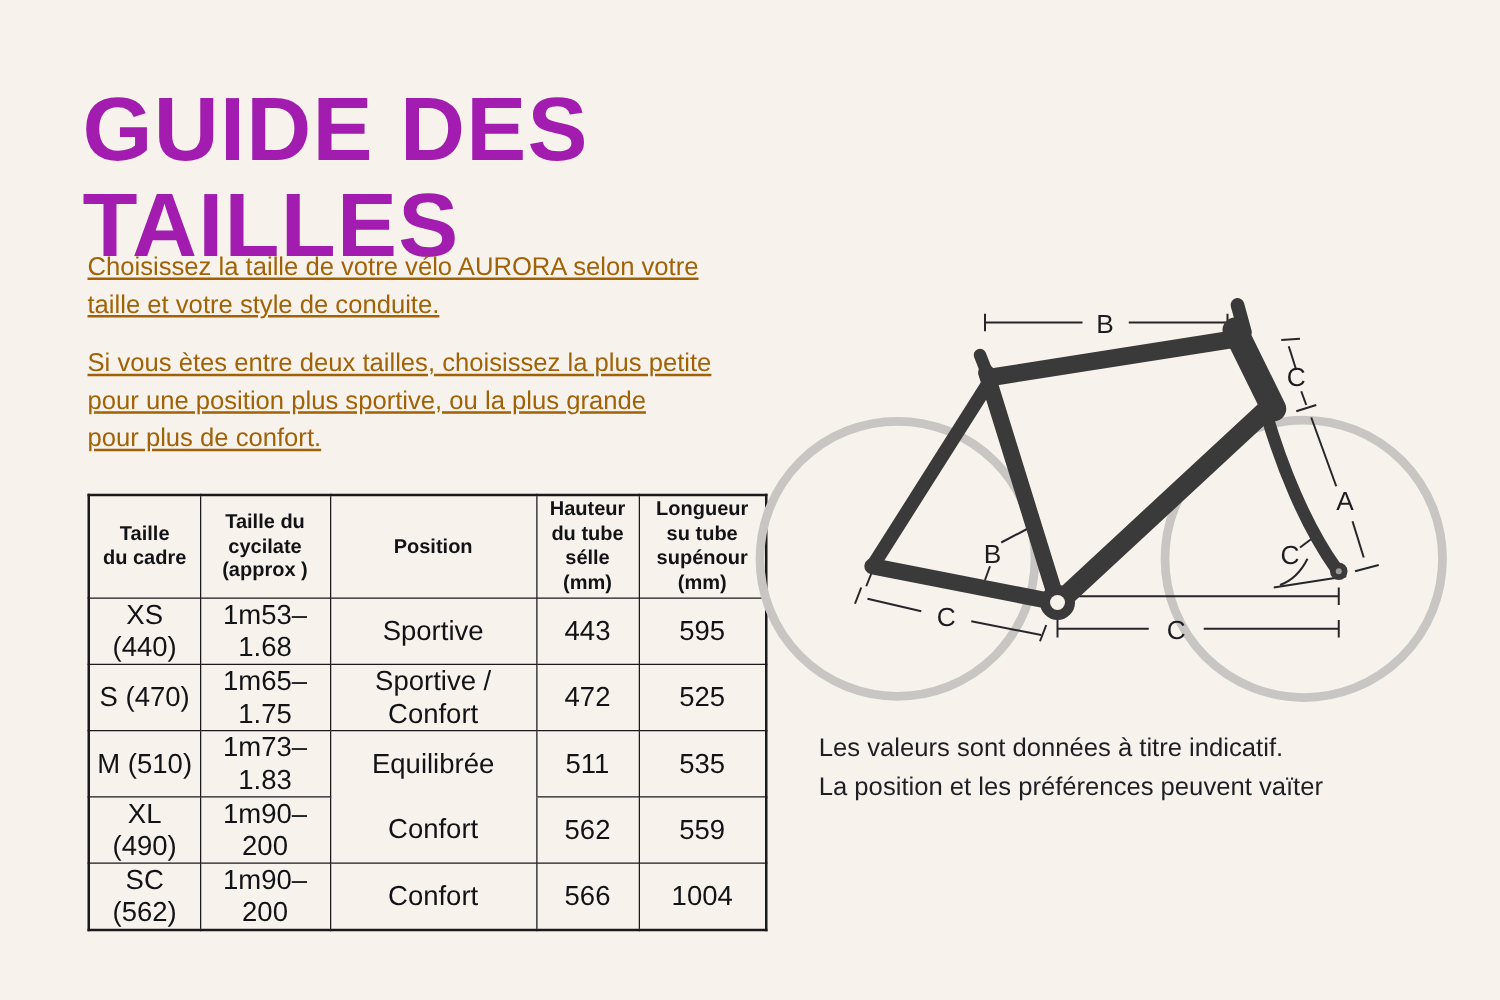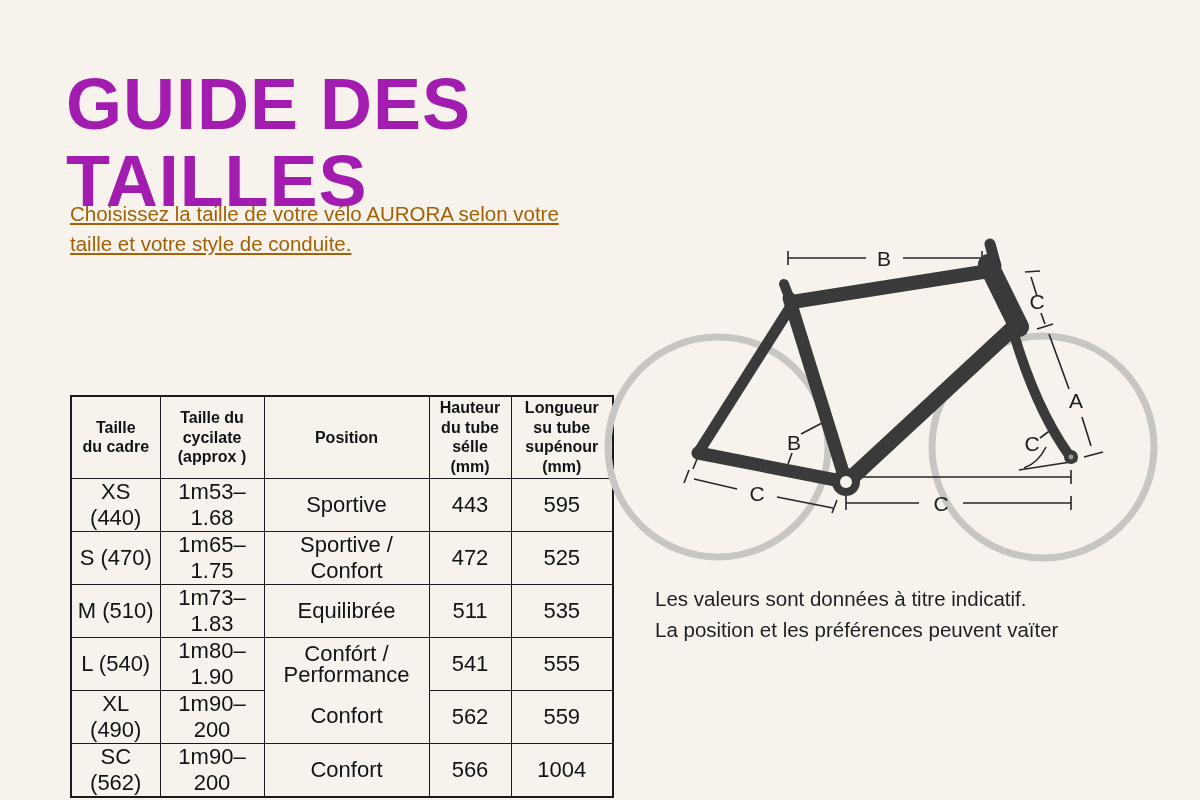--- a/index.html
+++ b/index.html
@@ -45,20 +45,25 @@
 </head>
 <body>
 
 <h1 class="title">GUIDE DES
 TAILLES</h1>
 
 <div class="intro">
   <p class="para">
     <span class="line">Choisissez la taille de votre vélo AURORA selon votre</span><br>
     <span class="line">taille et votre style de conduite.</span>
+  </p>
+  <p class="para">
+    <span class="line">Si vous ètes entre deux tailles, choisissez la plus petite</span><br>
+    <span class="line">pour une position plus sportive, ou la plus grande</span><br>
+    <span class="line">pour plus de confort.</span>
   </p>
 </div>
 
 <table class="sizes">
   <colgroup>
     <col style="width:89px">
       <col style="width:104px">
       <col style="width:165px">
       <col style="width:82px">
       <col style="width:102px">
@@ -93,27 +98,20 @@
     <td>472</td>
     <td>525</td>
   </tr>
   <tr class="row">
     <td>M (510)</td>
     <td>1m73–1.83</td>
     <td>Equilibrée</td>
     <td>511</td>
     <td>535</td>
   </tr>
-  <tr class="row row-l">
-    <td>L (540)</td>
-    <td>1m80–1.90</td>
-    <td class="pos2 no-bb">Confórt / Performance</td>
-    <td>541</td>
-    <td>555</td>
-  </tr>
   <tr class="row">
     <td>XL (490)</td>
     <td>1m90–200</td>
     <td class="no-bt">Confort</td>
     <td>562</td>
     <td>559</td>
   </tr>
   <tr class="row">
     <td>SC (562)</td>
     <td>1m90–200</td>

